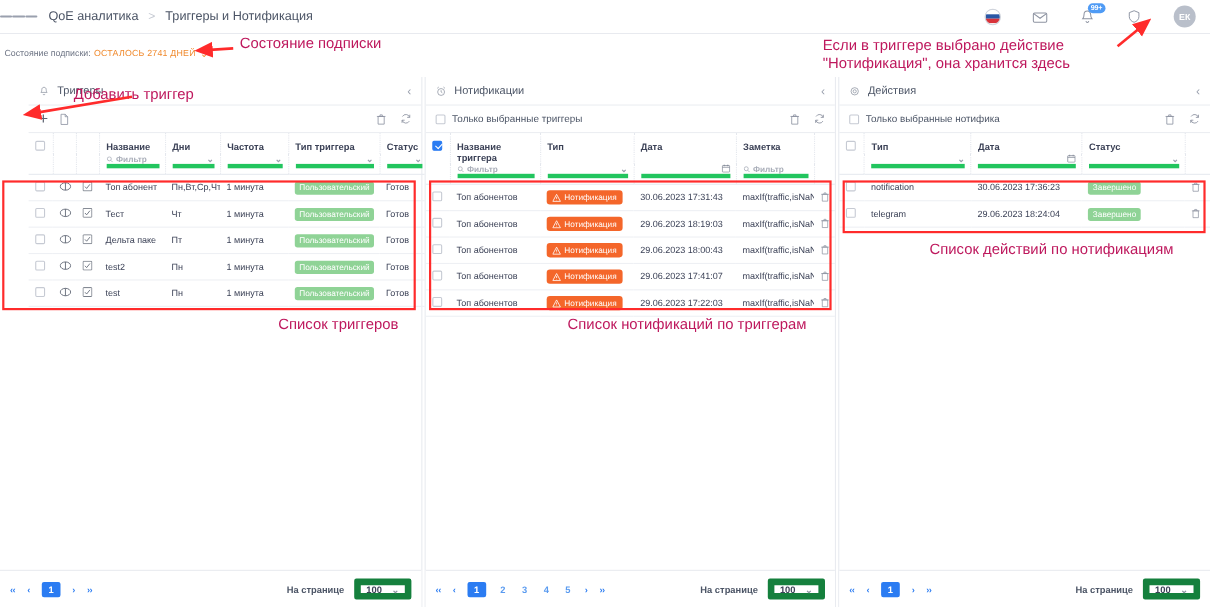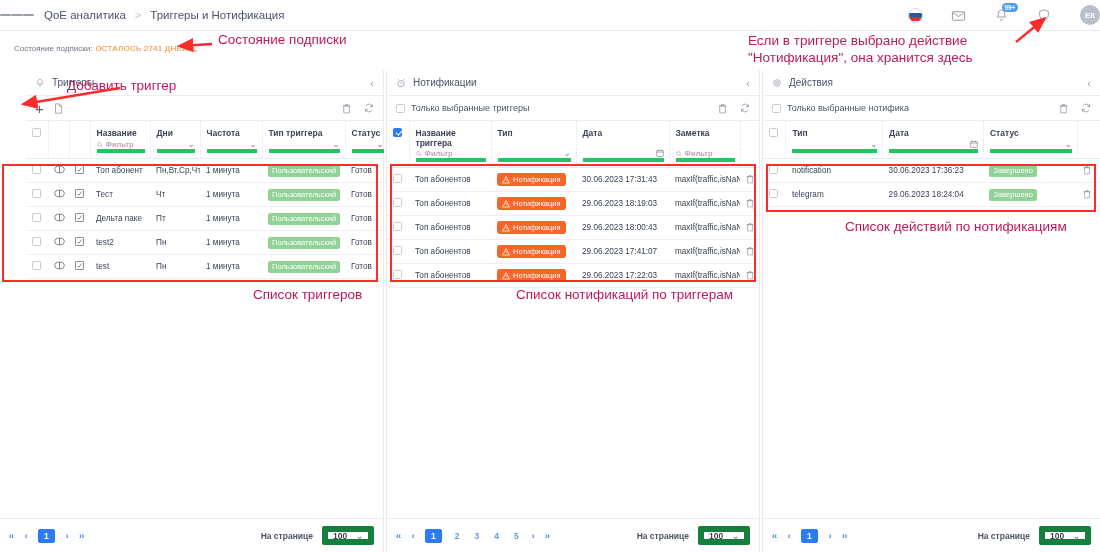--- a/index.html
+++ b/index.html
@@ -16,40 +16,40 @@
   .topbar {
     position: absolute; top: 0; left: 0; width: 1100px; height: 31px;
     background: #fff; border-bottom: 1px solid #e8eaef;
     display: flex; align-items: center;
   }
   .burger { width: 34px; display:flex; align-items:center; justify-content:center; cursor:pointer; }
   .burger span { display:block; width:15px; height:1.6px; background:#9aa0ae; margin:2.3px 0; border-radius:1px;}
   .crumbs { display:flex; align-items:center; gap:9px; margin-left: 10px; font-size: 11.5px; color:#4c5566; }
   .crumbs .sep { color:#c2c7d0; font-size: 11px; }
   .crumb { cursor: pointer; }
-  .topright { margin-left:auto; display:flex; align-items:center; gap:28px; }
+  .topright { margin-left:auto; display:flex; align-items:center; gap:28px; padding-right:13px;}
   .flag { width:15px; height:15px; border-radius:50%; overflow:hidden; border:1px solid #d0d4dc; position:relative; cursor:pointer;}
   .flag i { display:block; height:33.4%; }
   .flag .w{background:#fff;} .flag .b{background:#2a57a5;} .flag .r{background:#d8333a;}
   .ticon { position:relative; width:15px; height:15px; cursor:pointer; color:#8d93a1; }
   .ticon svg { display:block; }
   .badge {
     position:absolute; top:-5px; right:-9px; background:#4f9bf5; color:#fff;
     font-size:6.5px; line-height:9px; border-radius:6px; padding:0 3px; font-weight:bold;
     letter-spacing:-0.2px;
   }
   .avatar {
     width:20px;height:20px;border-radius:50%;background:#b9bfca;color:#fff;
     font-size:8px;display:flex;align-items:center;justify-content:center;font-weight:bold;cursor:pointer;
   }
 
   
   .subrow {
     position:absolute; top:31px; left:0; width:1100px; height:35px;
-    display:flex; align-items:center; padding-left:14px; font-size:8px; color:#6d7484;
+    display:flex; align-items:center; padding-left:4px; font-size:8px; color:#6d7484;
     background:#fff;
   }
   .subval { color:#f08a2e; margin-left:3px; letter-spacing:0.2px; cursor:pointer;}
   .subcaret { color:#f08a2e; margin-left:4px; font-size:9px; cursor:pointer;}
 
   
   .panel {
     position:absolute; top:70px; bottom:0; background:#fff;
     border:1px solid #e9ebf0; border-bottom:none; border-top:none;
   }

